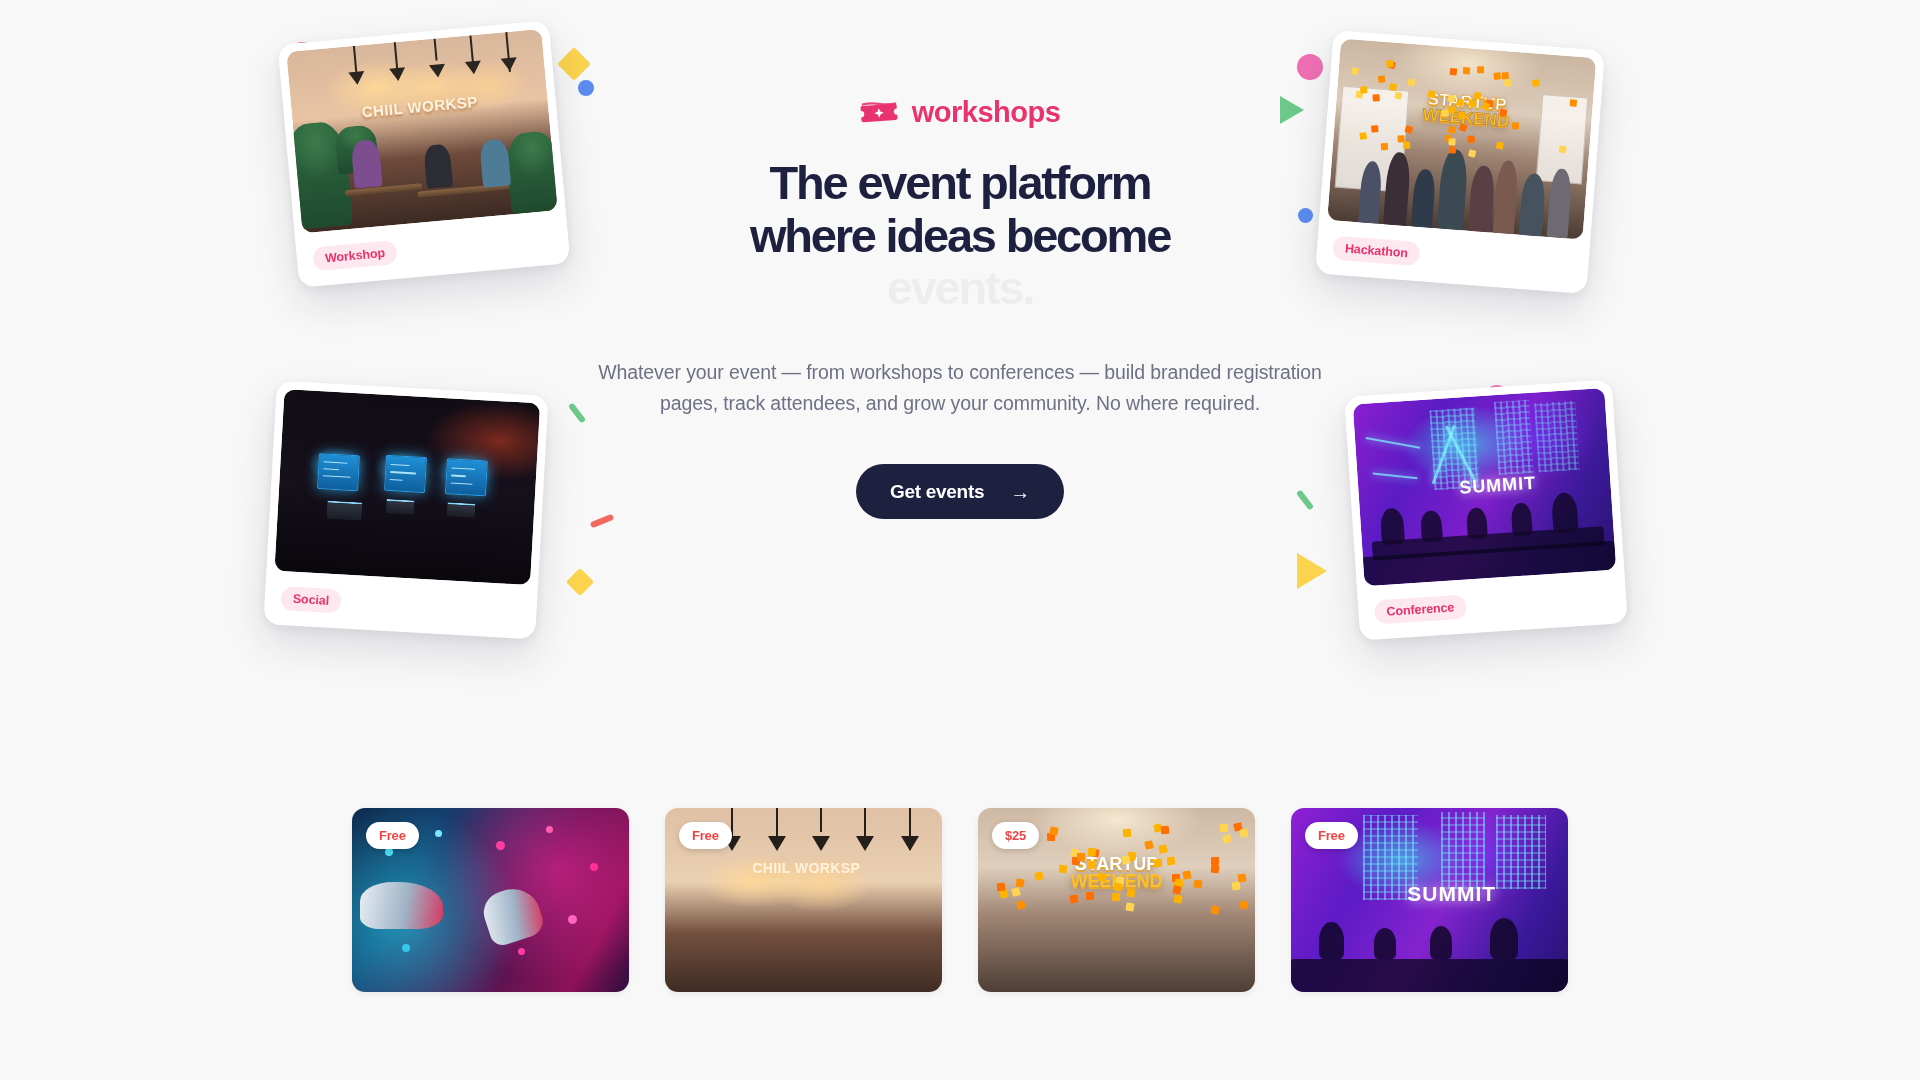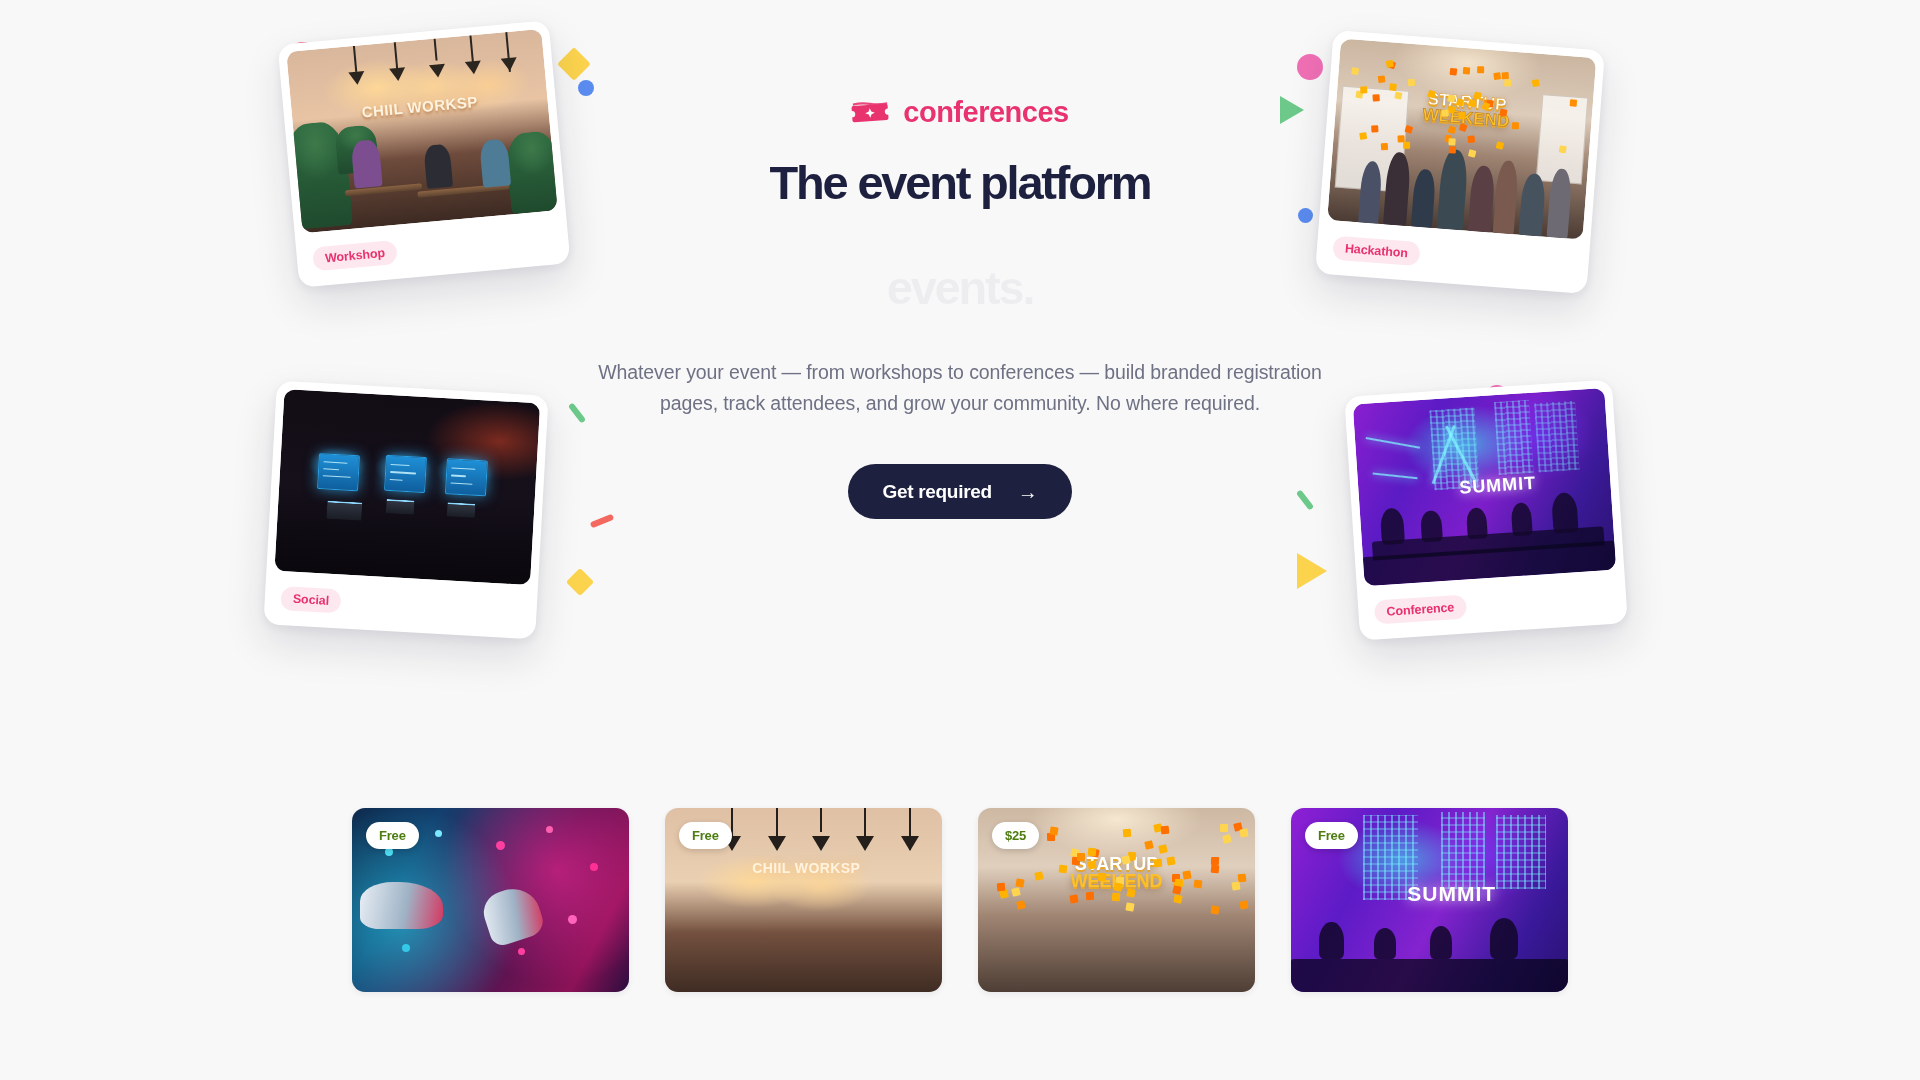--- a/index.html
+++ b/index.html
@@ -179,21 +179,21 @@
   .pop-grid {
     display:grid; grid-template-columns:repeat(4, 1fr); gap:36px; margin-top:48px;
   }
   .ev-card { cursor:pointer; }
   .ev-thumb {
     width:100%; height:184px; border-radius:13px; position:relative; overflow:hidden;
     box-shadow:0 2px 6px rgba(30,32,64,.07);
   }
   .price-badge {
     position:absolute; left:14px; top:14px; z-index:4;
-    background:#fff; color:#4d7c0f; font-size:13px; font-weight:bold;
+    background:#fff; color:#ef4444; font-size:13px; font-weight:bold;
     border-radius:999px; padding:6px 13px; letter-spacing:-0.2px;
     box-shadow:0 2px 6px rgba(0,0,0,.16);
   }
 
   .th-ai {
     background:
       radial-gradient(circle at 18% 62%, rgba(40,215,240,.55), rgba(20,150,200,0) 46%),
       radial-gradient(circle at 74% 34%, rgba(240,40,150,.6), rgba(190,20,120,0) 48%),
       linear-gradient(118deg,#0e2b4e 0%,#123f6e 24%,#5a1350 62%,#8c1257 84%,#2b0d3e 100%);
   }
@@ -411,34 +411,34 @@
     <div class="logo-row">
       <span class="logo-mark">
         <svg viewBox="0 0 40 28" width="38" height="27" aria-hidden="true">
           <g transform="rotate(-4 20 14)">
             <path d="M3 6 h34 a2 2 0 0 1 2 2 v3 a3.4 3.4 0 0 0 0 6.8 v3.2 a2 2 0 0 1 -2 2 h-34 a2 2 0 0 1 -2 -2 v-3.2 a3.4 3.4 0 0 0 0 -6.8 v-3 a2 2 0 0 1 2 -2 z" fill="#e8336e"></path>
             <path d="M20 9.5 l1.5 3.6 3.6 1.4 -3.6 1.4 -1.5 3.6 -1.5 -3.6 -3.6 -1.4 3.6 -1.4 z" fill="#ffffff"></path>
           </g>
           <path d="M2 4.6 q9 -2.2 18 -0.8 q9 1.4 18 -0.6 l0 2.4 q-9 2 -18 0.6 q-9 -1.4 -18 0.8 z" fill="#e8336e" opacity=".9"></path>
         </svg>
       </span>
-      <span class="logo-word">conferences</span>
+      <span class="logo-word">workshops</span>
     </div>
 
     <h1 class="headline">
       <span class="l1">The event platform</span><br>
-      <br>
+      <span class="l2">where ideas become</span><br>
       <span class="l3">events.</span>
     </h1>
 
     <p class="subhead">Whatever your event — from workshops to conferences — build branded registration pages, track attendees, and grow your community. No where required.</p>
 
     <div class="cta-wrap">
       <button class="cta">
-        <span>Get required</span>
+        <span>Get events</span>
         <span class="arr">→</span>
       </button>
     </div>
   </div>
 </section>
 
 <section id="popular">
   <div class="pop-inner">
 
     <div class="pop-grid">

